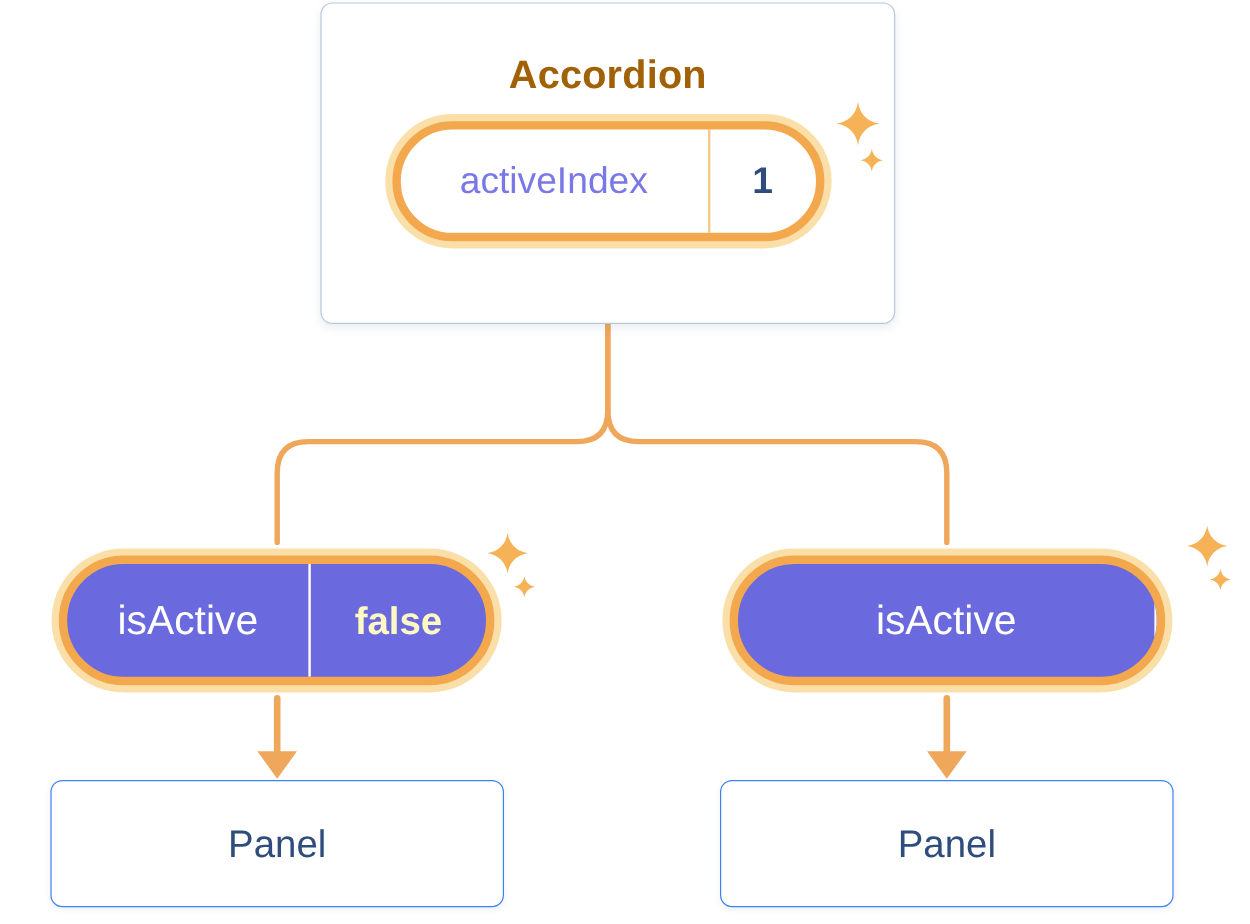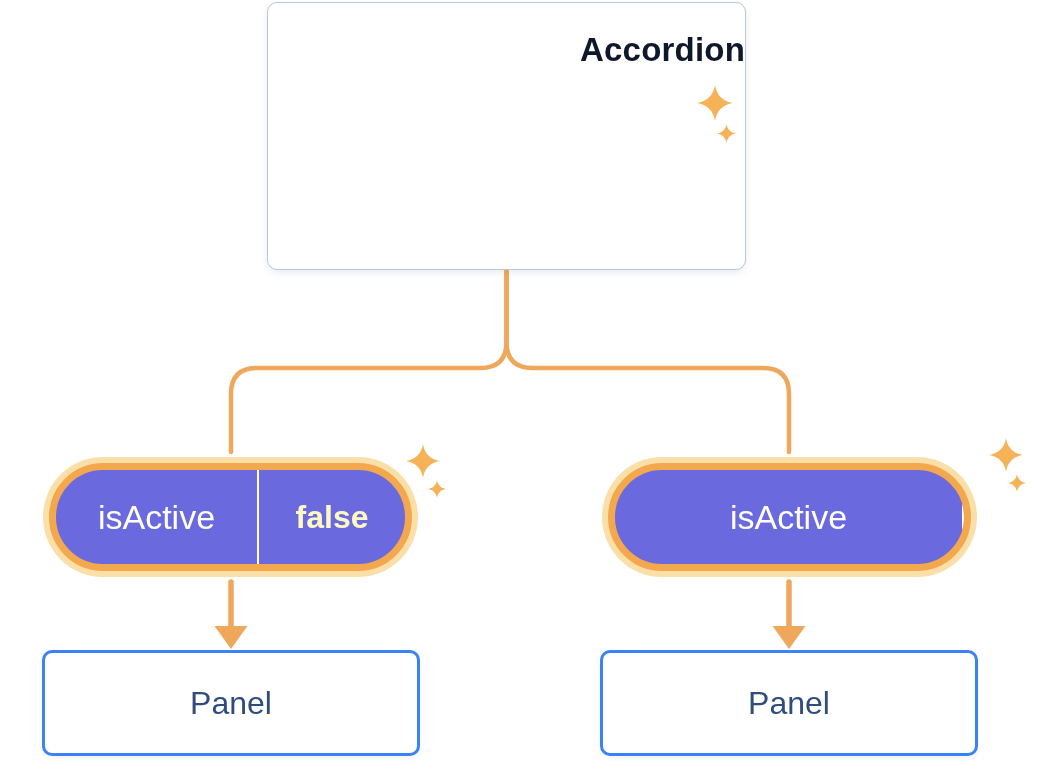--- a/index.html
+++ b/index.html
@@ -29,26 +29,25 @@
     left: 267px; top: 2px;
     width: 479px; height: 268px;
     box-sizing: border-box;
     background: #ffffff;
     border: 1px solid #b9c7db;
     border-radius: 10px;
     box-shadow: 0 3px 7px rgba(47, 77, 124, 0.10);
     text-align: center;
   }
   .card-title {
-    margin: 28px 0 0 0;
+    margin: 40px 0 0 0;
     font-size: 33px;
     font-weight: 600;
-    color: #0f172a;
+    color: #a16207;
     letter-spacing: 0.2px;
-    text-align: right;
   }
 
   
   .pill {
     box-sizing: border-box;
     display: flex;
     align-items: stretch;
     border: 7px solid #f3a84e;
     box-shadow: 0 0 0 6px #fbdfa9;
     border-radius: 70px;
@@ -84,21 +83,21 @@
   .prop-pill .label { font-size: 34px; color: #ffffff; font-weight: 400; }
   .prop-pill .value { width: 146px; font-size: 32px; color: #fef9c3; font-weight: 700; }
 
   
   .panel-card {
     position: absolute;
     width: 378px;
     height: 106px;
     box-sizing: border-box;
     background: #ffffff;
-    border: 3px solid #3b82f6;
+    border: 1px solid #3b82f6;
     border-radius: 10px;
     box-shadow: 0 2px 5px rgba(47, 77, 124, 0.07);
     display: flex;
     align-items: center;
     justify-content: center;
   }
   .panel-card.pos-left { left: 42px; top: 650px; }
   .panel-card.pos-right { left: 600px; top: 650px; }
   .panel-title { font-size: 32px; font-weight: 500; color: #2f4d7c; }
 
@@ -126,20 +125,25 @@
       <path class="arrow-head" d="M214.5 626 L247.5 626 L231 649 Z"></path>
     </g>
     <g>
       <path class="wire arrow-shaft" d="M789 582 L789 628"></path>
       <path class="arrow-head" d="M772.5 626 L805.5 626 L789 649 Z"></path>
     </g>
   </svg>
 
   <section class="accordion-card">
     <h2 class="card-title">Accordion</h2>
+    <div class="pill state-pill">
+      <span class="seg grow label">activeIndex</span>
+      <span class="pill-divider light"></span>
+      <span class="seg value">1</span>
+    </div>
   </section>
 
   <span class="sparkle sp-1-big">
     <svg viewBox="0 0 24 24">
         <path d="M12 0C12.9 6.6 17.4 11.1 24 12C17.4 12.9 12.9 17.4 12 24C11.1 17.4 6.6 12.9 0 12C6.6 11.1 11.1 6.6 12 0Z"></path>
       </svg>
   </span>
   <span class="sparkle sp-1-small">
     <svg viewBox="0 0 24 24">
         <path d="M12 0C12.9 6.6 17.4 11.1 24 12C17.4 12.9 12.9 17.4 12 24C11.1 17.4 6.6 12.9 0 12C6.6 11.1 11.1 6.6 12 0Z"></path>

